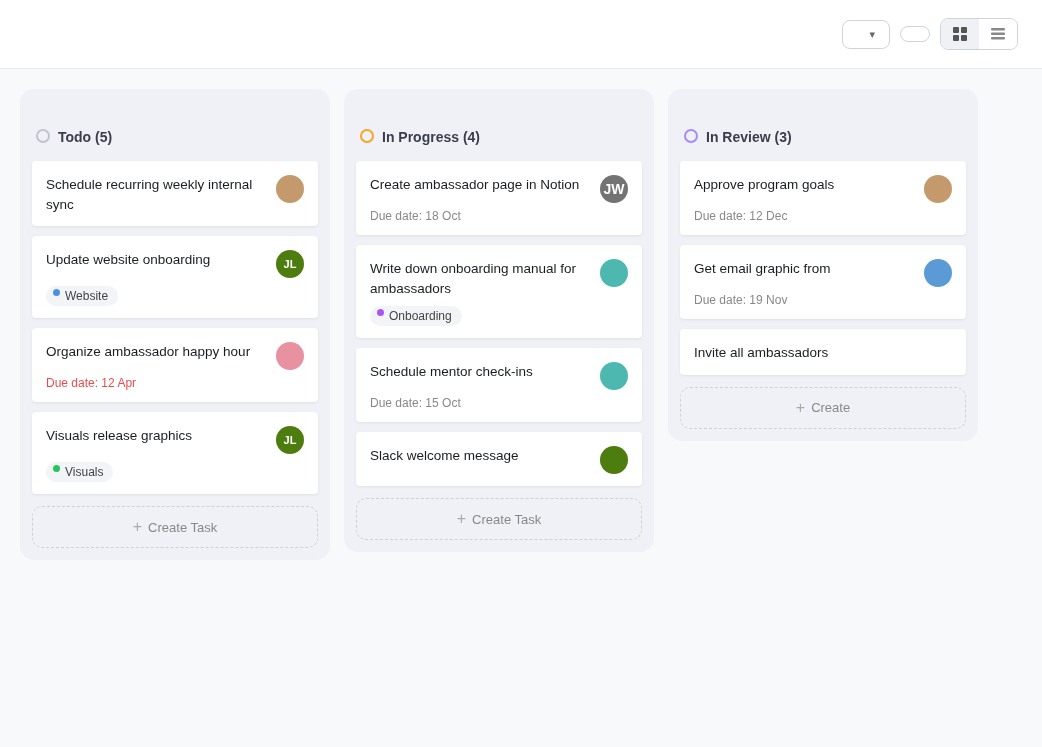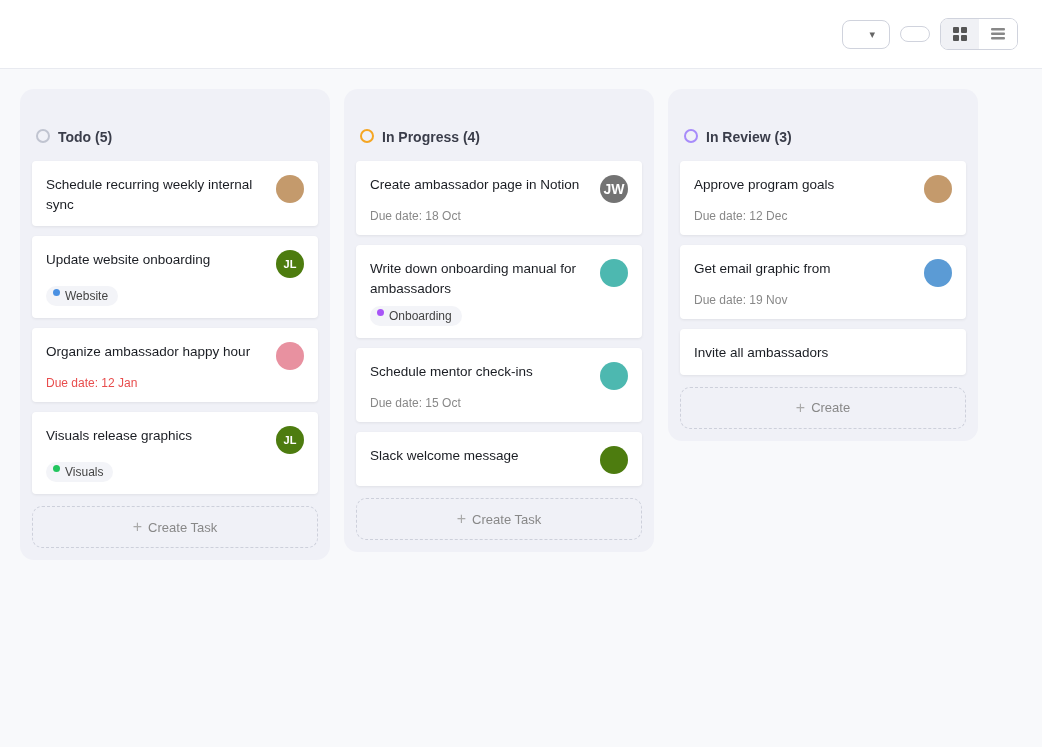--- a/index.html
+++ b/index.html
@@ -264,21 +264,21 @@
           <span class="tag-dot blue"></span>
           <span>Website</span>
         </span>
       </div>
     </div>
         <div class="card">
       <div class="card-top">
         <span class="card-title">Organize ambassador happy hour</span>
         <div class="avatar av-pink"></div>
       </div>
-      <div class="due-date overdue">Due date: 12 Jan</div>
+      <div class="due-date overdue">Due date: 12 Apr</div>
 
     </div>
         <div class="card">
       <div class="card-top">
         <span class="card-title">Visuals release graphics</span>
         <div class="avatar av-gray">JL</div>
       </div>
 
       <div class="tags">
         <span class="tag">

